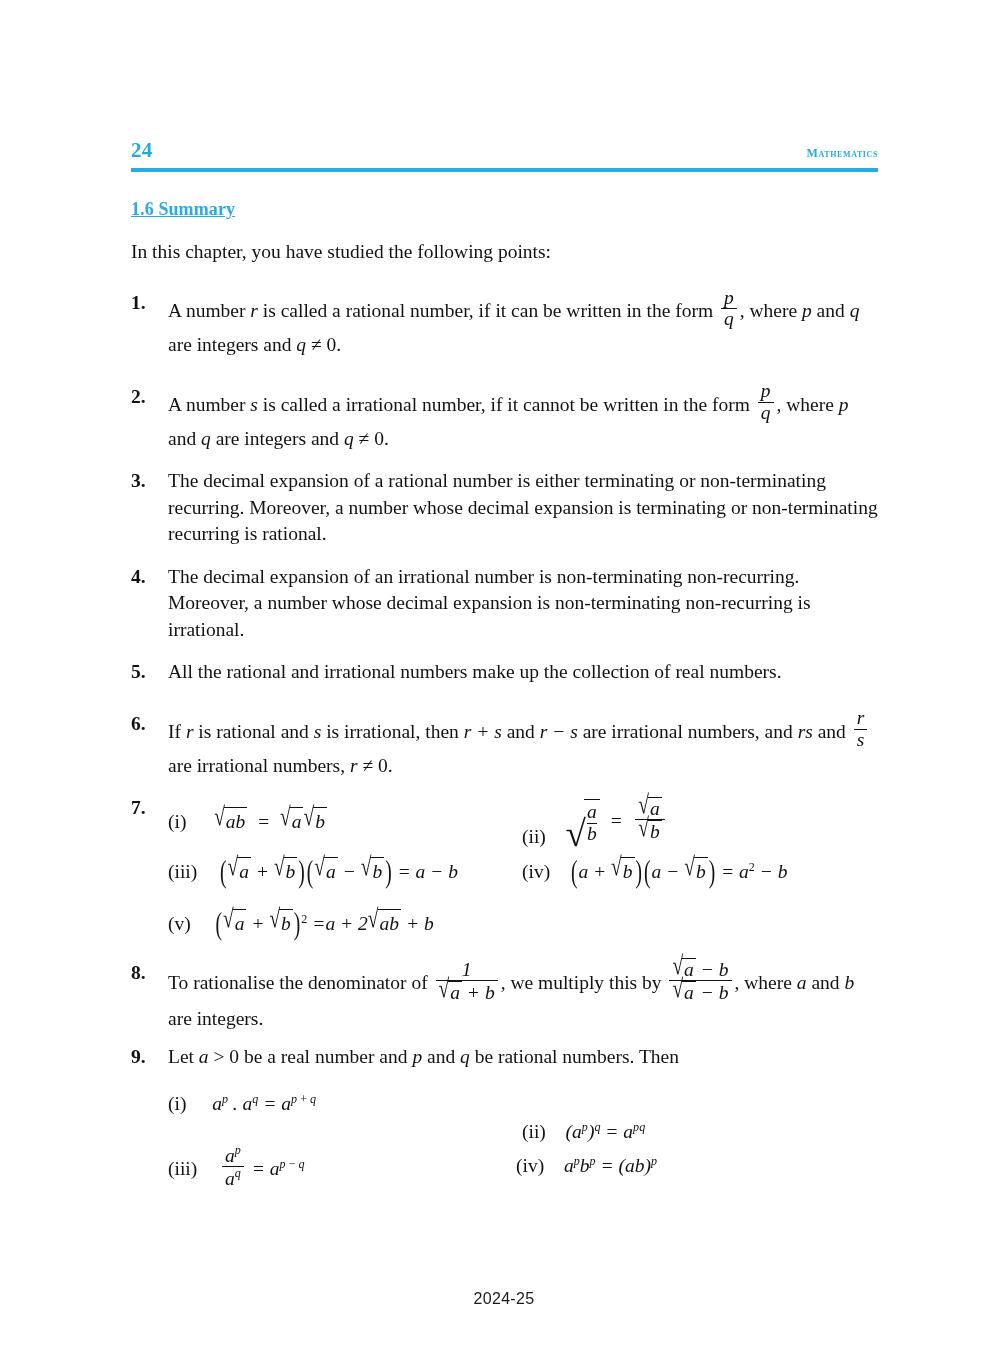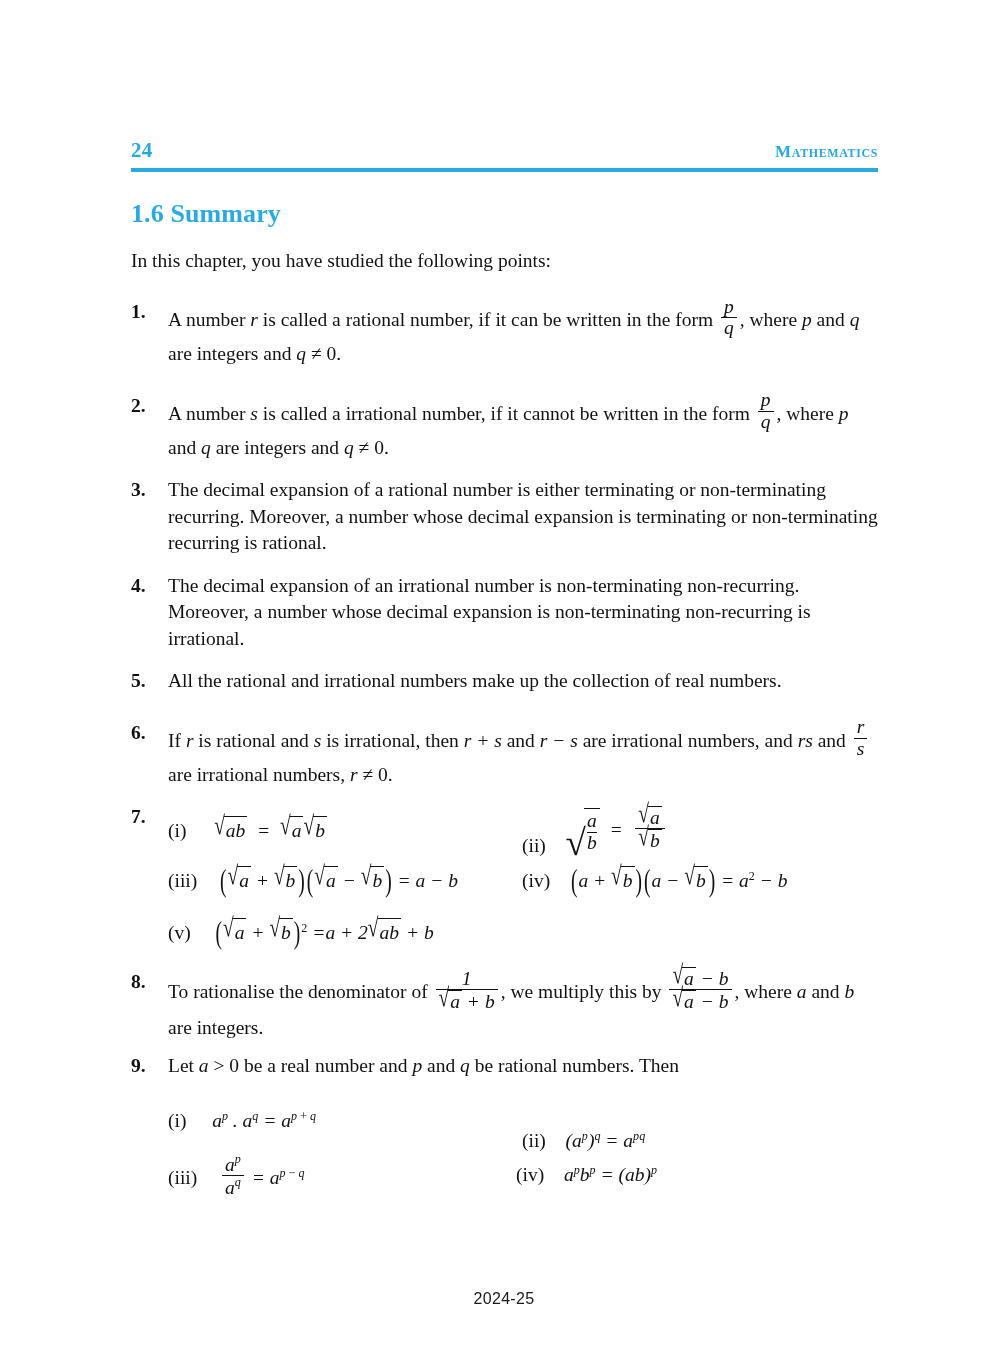--- a/index.html
+++ b/index.html
@@ -36,39 +36,40 @@
     justify-content: space-between;
     color: #24a8e0;
   }
   .runhead-page {
     font-size: 21px;
     font-weight: 600;
     letter-spacing: .2px;
     text-align: center;
   }
   .runhead-subject {
-    font-size: 17px;
+    font-size: 12px;
     font-variant: small-caps;
     letter-spacing: .6px;
     font-weight: 600;
   }
   .rule {
     height: 4px;
     background: #29abe2;
     margin-top: 5px;
     width: 100%;
   }
 
   
   .sec-head {
     margin-top: 27px;
     color: #29abe2;
-    font-size: 26px;
+    font-size: 18px;
     font-weight: bold;
     letter-spacing: .1px;
+    text-decoration: underline;
   }
 
   .lead {
     margin-top: 19px;
     font-size: 19.5px;
     line-height: 1.34;
   }
 
   
   ol.points {
@@ -297,21 +298,21 @@
       </li>
 
       <li class="point p-gap-sm">
         <span class="num">9.</span>
         <span><span>Let </span><i>a</i><span> &gt; 0 be a real number and </span><i>p</i><span> and </span><i>q</i><span> be rational numbers. Then</span></span>
       </li>
 
       <li class="point" style="list-style:none;padding-left:37px;margin-top:8px;">
 
         <div class="id-row" style="height:42px;">
-          <span class="id-left" style="top:20px;">
+          <span class="id-left" style="top:12px;">
             <span class="roman">(i)</span>
             <span style="display:inline-block;width:16px;"></span>
             <span class="math">
               <i>a</i><sup class="exp">p</sup> . <i>a</i><sup class="exp">q</sup> = <i>a</i><sup class="exp">p + q</sup>
             </span>
           </span>
           <span class="id-right" style="left:354px;top:4px;margin-top:36px;">
             <span class="roman">(ii)</span>
             <span style="display:inline-block;width:10px;"></span>
             <span class="math">

